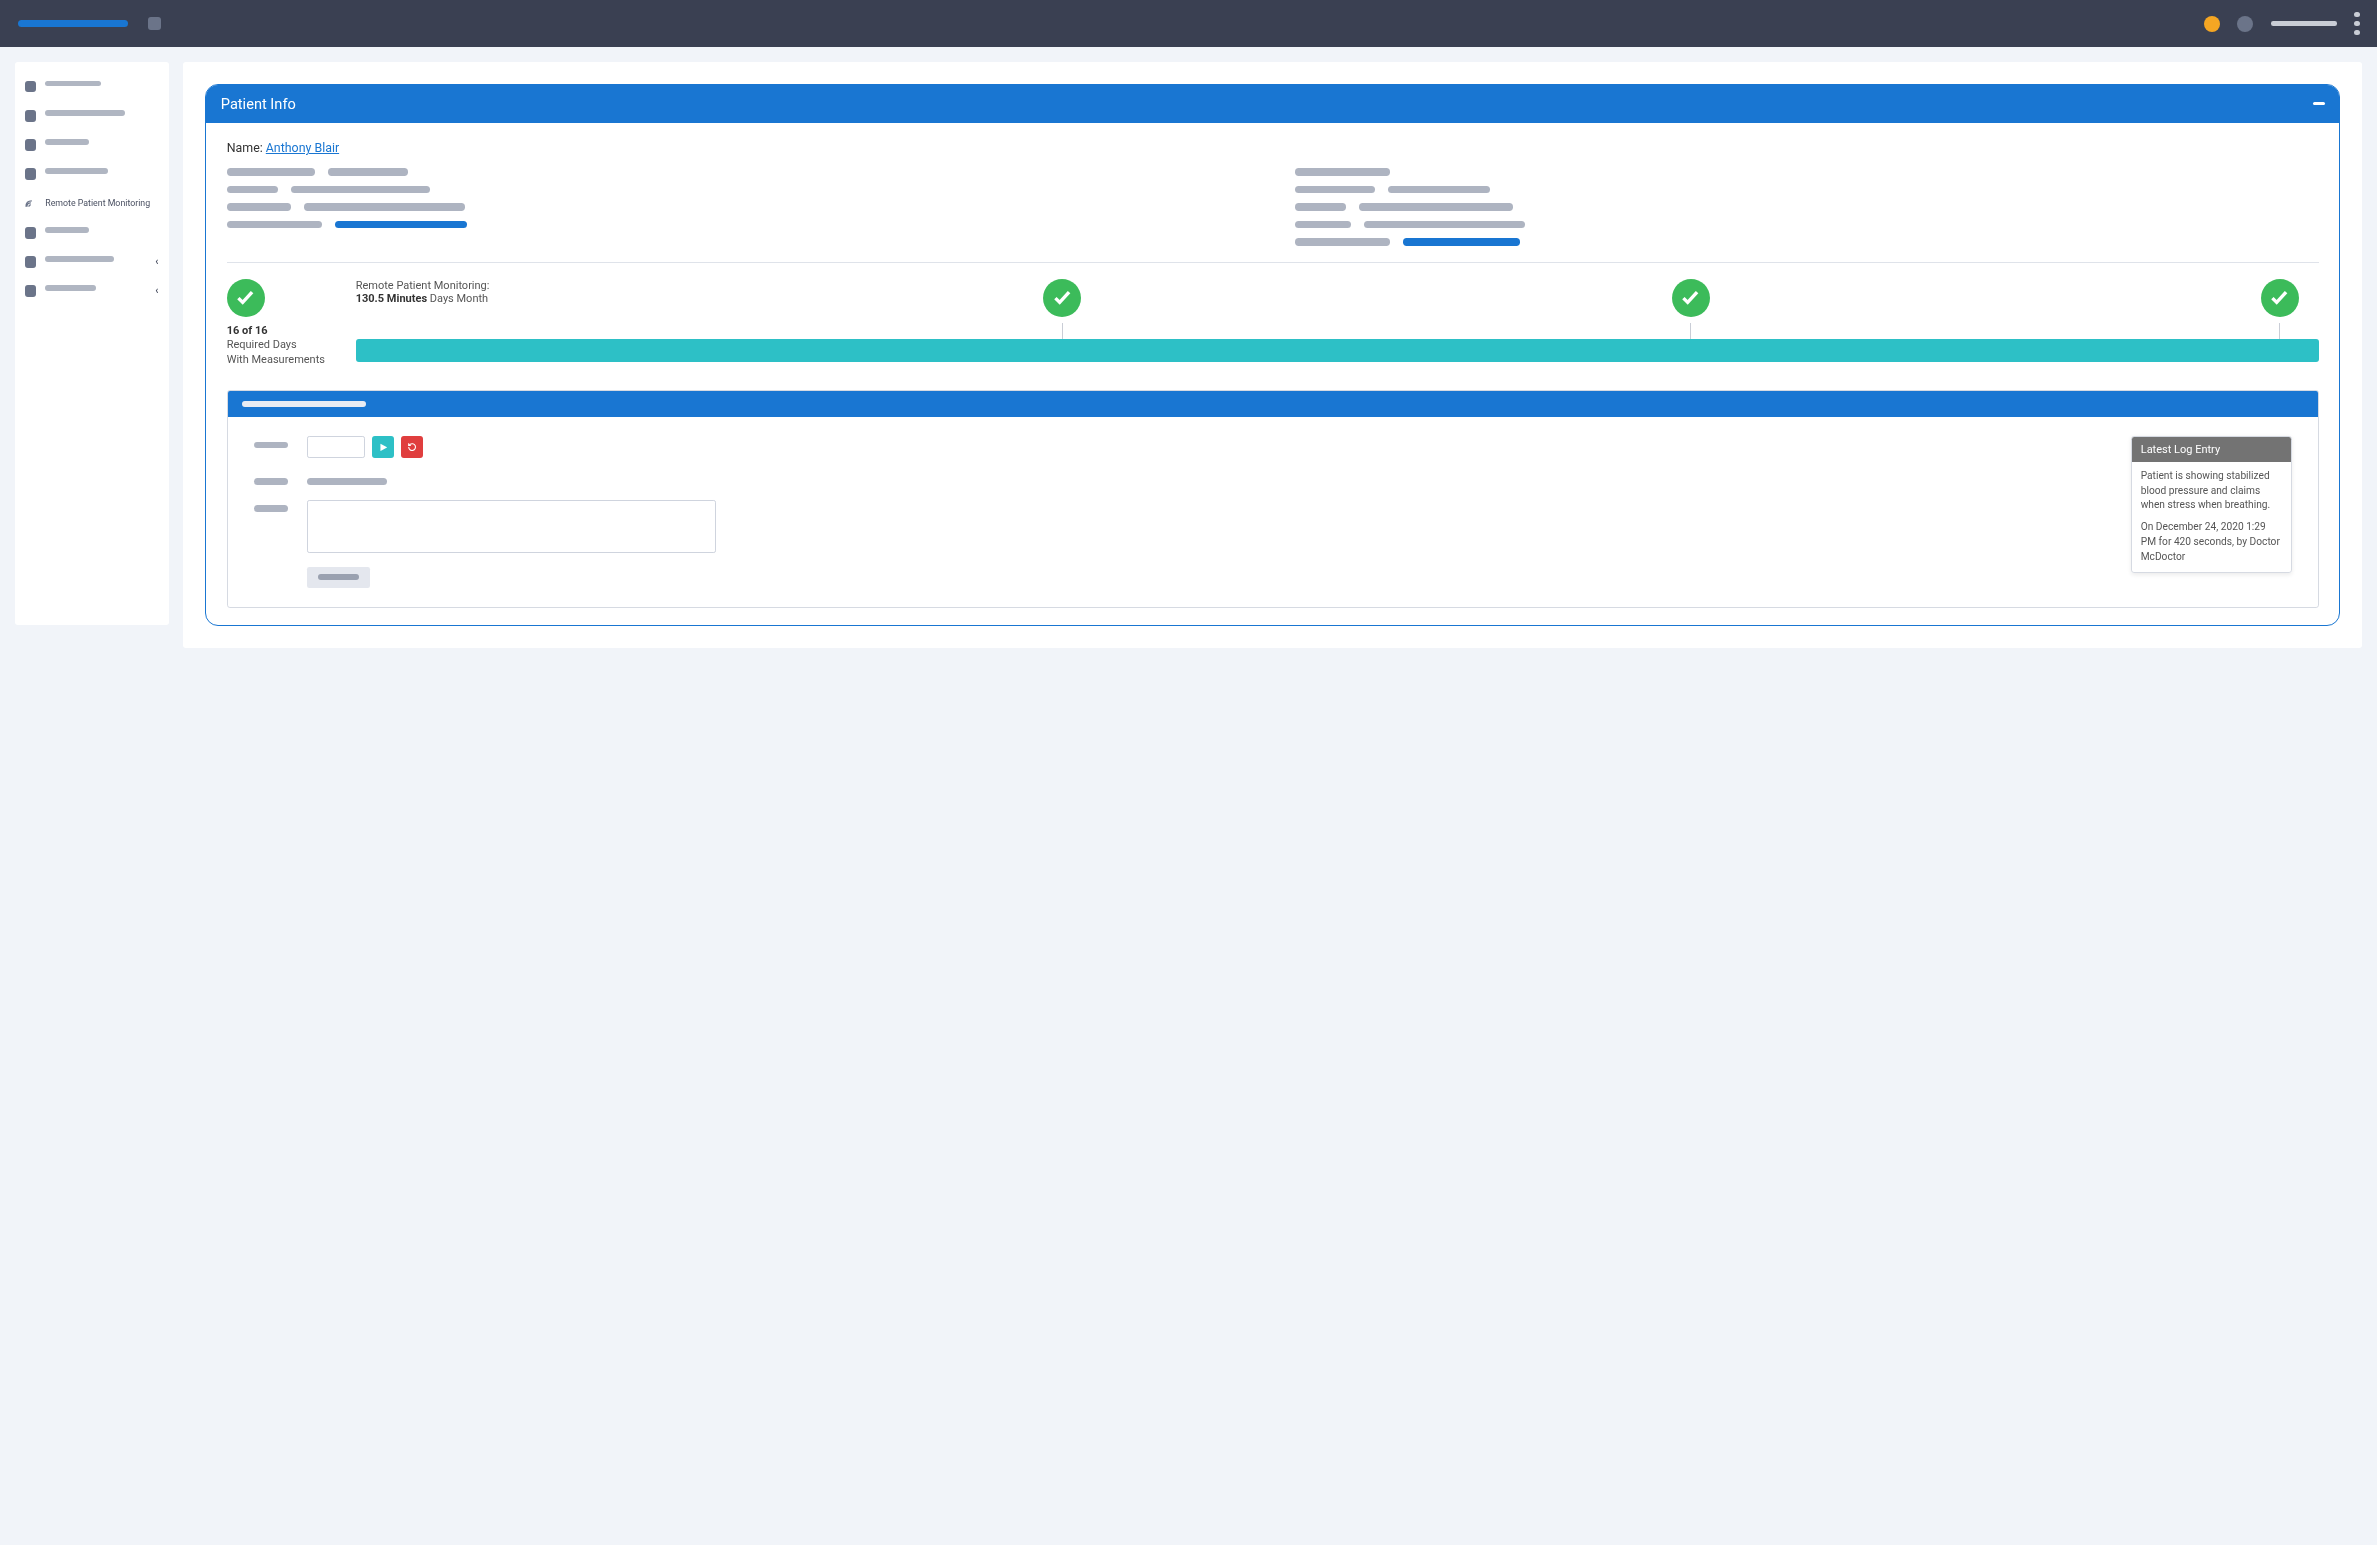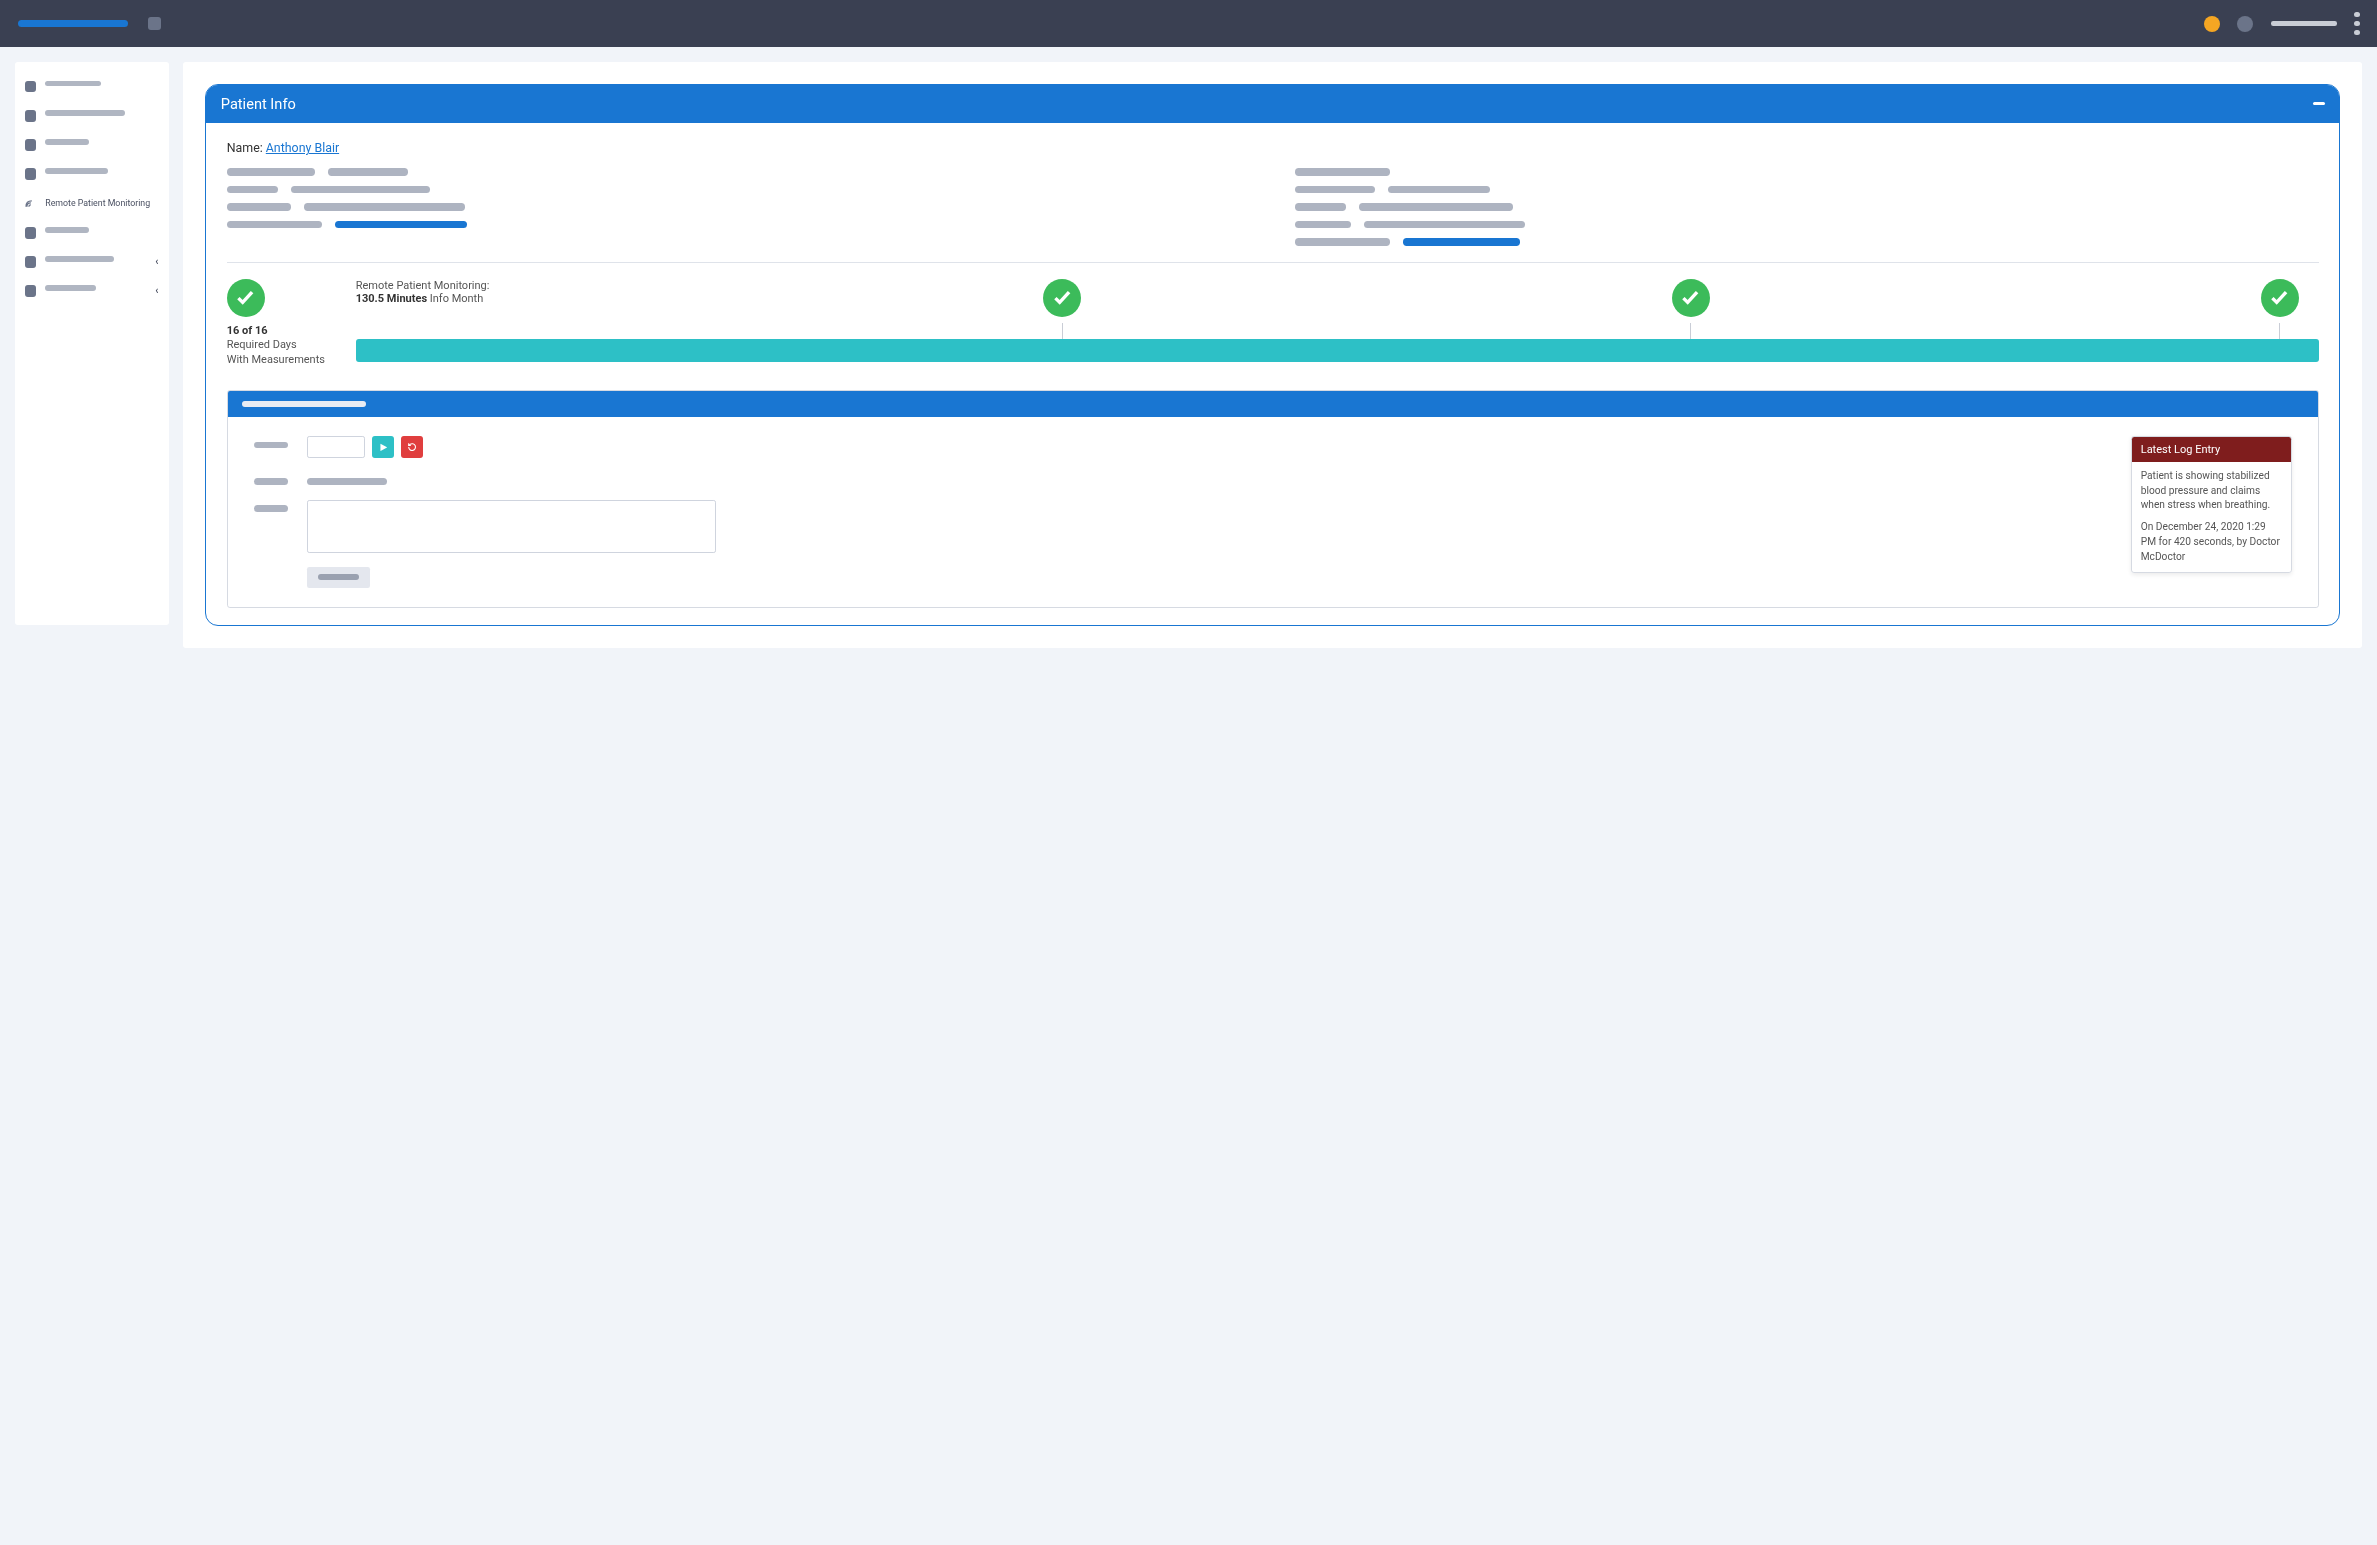--- a/index.html
+++ b/index.html
@@ -114,21 +114,21 @@
     .btn-play { width: 22px; height: 22px; background: #2dc0c6; border-radius: 2.9px; display: flex; align-items: center; justify-content: center; }
     .btn-play svg { width: 8.8px; height: 8.8px; fill: #fff; }
     .btn-refresh { width: 22px; height: 22px; background: #e03e3e; border-radius: 2.9px; display: flex; align-items: center; justify-content: center; }
     .btn-refresh svg { width: 10.2px; height: 10.2px; stroke: #fff; stroke-width: 2.5; fill: none; }
     .form-value-bar { width: 80px; height: 6.6px; background: #aeb4c1; border-radius: 3.7px; margin-top: 5.8px; }
     .textarea { flex: 1; height: 53px; border: 0.7px solid #cfd4de; border-radius: 2.2px; max-width: 409px; }
     .submit-btn { width: 63px; height: 20.5px; background: #e4e7ee; border-radius: 2.2px; display: flex; align-items: center; justify-content: center; margin-left: 53px; }
     .submit-btn span { width: 41px; height: 5.8px; background: #9aa1b0; border-radius: 2.9px; }
     
     .log-card { width: 161px; border: 0.7px solid #d6dae2; border-radius: 2.9px; box-shadow: 0 1.5px 4.4px rgba(0,0,0,0.08); flex-shrink: 0; align-self: flex-start; }
-    .log-header { background: #7f1d1d; color: #fff; padding: 5.8px 8.8px; font-size: 11px; border-radius: 2.2px 2.2px 0 0; }
+    .log-header { background: #737373; color: #fff; padding: 5.8px 8.8px; font-size: 11px; border-radius: 2.2px 2.2px 0 0; }
     .log-body { padding: 7.3px 8.8px; font-size: 10.2px; color: #555; line-height: 1.45; }
     .log-body p + p { margin-top: 7.3px; }
   </style>
 </head>
 <body>
 
 <div class="topbar">
   <div class="topbar-left">
     <div class="brand-pill"></div>
     <div class="topbar-square"></div>
@@ -275,21 +275,21 @@
                 <div class="check-circle">
                     <svg viewBox="0 0 24 24">
                       <polyline points="4,13 9,18 20,6"></polyline>
                     </svg>
                   </div>
                 <div class="milestone-line"></div>
               </div>
               <div style="position:absolute;left:0;top:0">
                 <div class="progress-labels">
                   <span>Remote Patient Monitoring:</span><br>
-                  <strong>130.5 Minutes</strong><span> Info Month</span>
+                  <strong>130.5 Minutes</strong><span> Days Month</span>
                 </div>
               </div>
             </div>
             <div class="progress-track"></div>
           </div>
         </div>
 
         <div class="subpanel">
           <div class="subpanel-header">
             <div class="sub-head-bar"></div>

